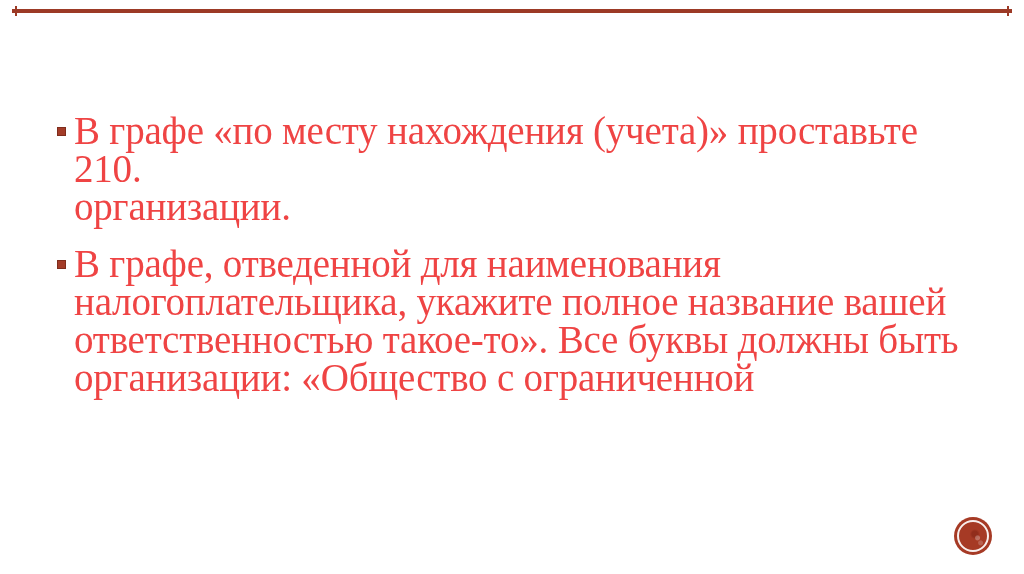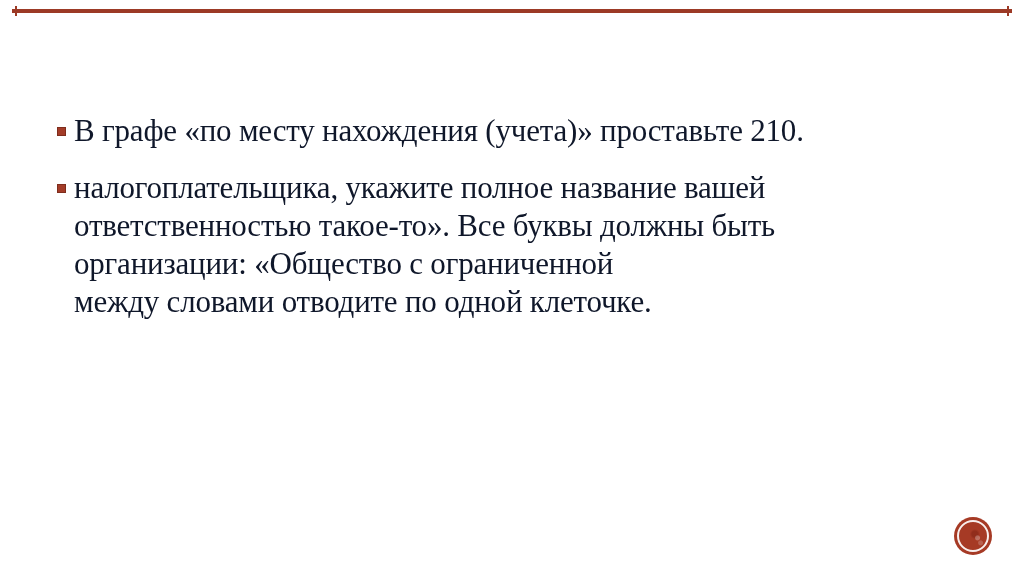--- a/index.html
+++ b/index.html
@@ -50,23 +50,23 @@
   .bullet-marker {
     flex: 0 0 auto;
     width: 9px;
     height: 9px;
     margin-top: 15px;
     margin-right: 8px;
     background: #a33c28;
     border: 1px solid #7f2d1c;
   }
   .bullet-text {
-    font-size: 31px;
+    font-size: 39px;
     line-height: 38px;
-    color: #0f172a;
+    color: #ef4444;
     letter-spacing: -0.2px;
   }
   .bullet-text .line { display: block; }
 
   
   .page-ornament {
     position: absolute;
     left: 954px;
     top: 517px;
     width: 38px;
@@ -97,30 +97,31 @@
     <span class="tick left"></span>
     <span class="tick right"></span>
   </div>
 
   <div class="content">
 
     <div class="bullet">
       <span class="bullet-marker"></span>
       <div class="bullet-text">
         <span class="line">В графе «по месту нахождения (учета)» проставьте 210.</span>
+        <span class="line">организации.</span>
       </div>
     </div>
 
     <div class="bullet">
       <span class="bullet-marker"></span>
       <div class="bullet-text">
+        <span class="line">В графе, отведенной для наименования</span>
         <span class="line">налогоплательщика, укажите полное название вашей</span>
         <span class="line">ответственностью такое-то». Все буквы должны быть</span>
         <span class="line">организации: «Общество с ограниченной</span>
-        <span class="line">между словами отводите по одной клеточке.</span>
       </div>
     </div>
 
   </div>
 
   <div class="page-ornament">
     <span class="inner-ring"></span>
   </div>
 
 </div>

